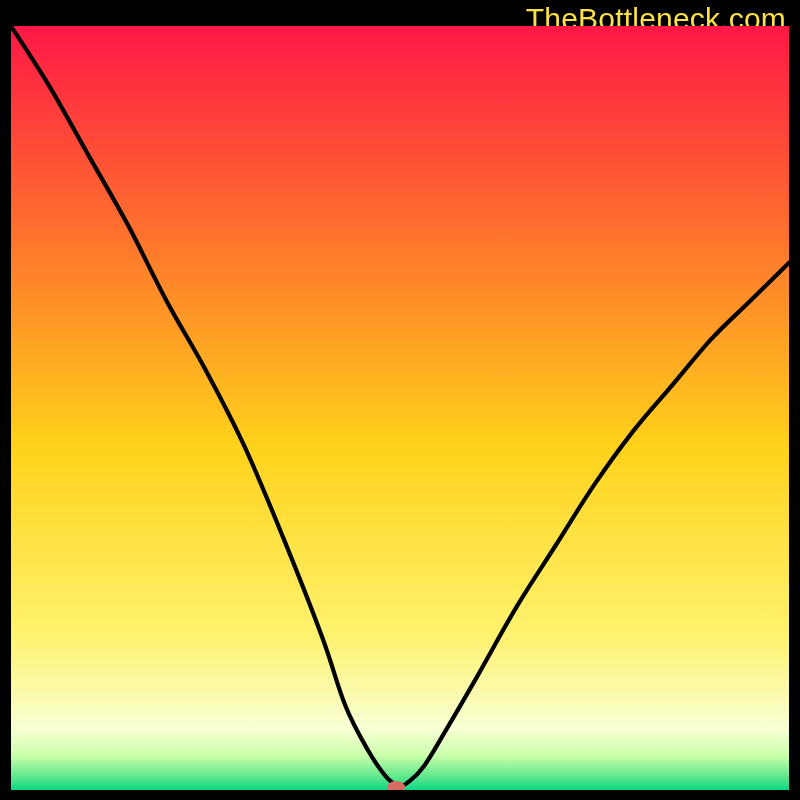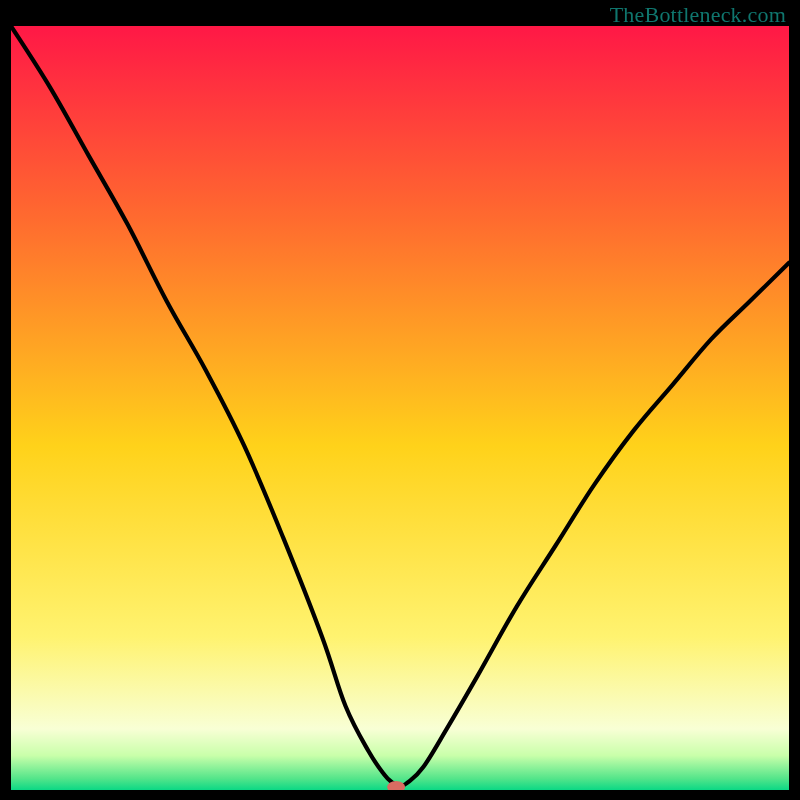--- a/index.html
+++ b/index.html
@@ -23,25 +23,24 @@
     position: absolute;
     left: 0;
     top: 0;
     width: 778px;
     height: 764px;
   }
   .watermark {
     position: absolute;
     top: 2px;
     right: 14px;
-    color: #0f766e;
-    font-size: 22px;
+    color: #fde047;
+    font-size: 30px;
     font-weight: 500;
     letter-spacing: 0.2px;
-    font-family: Liberation Serif, serif;
   }
 </style>
 </head>
 <body>
 
 <div class="watermark">TheBottleneck.com</div>
 
 <div class="frame">
   <svg class="plot" viewBox="0 0 778 764" preserveAspectRatio="none">
     <defs>

